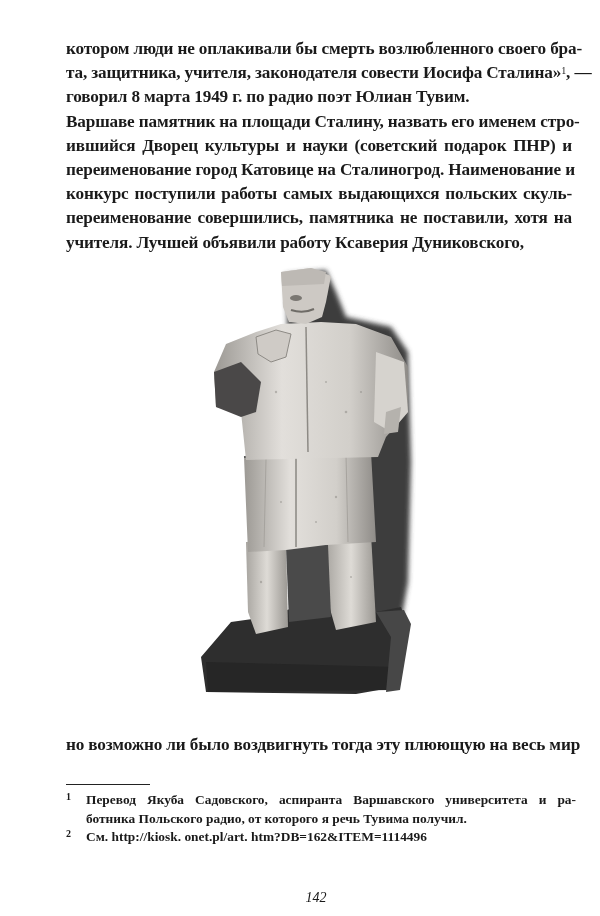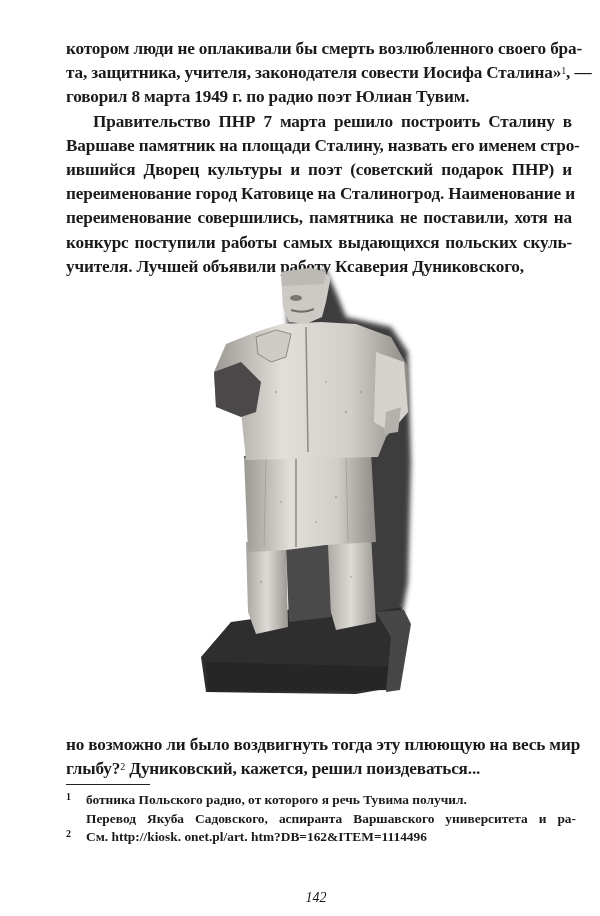--- a/index.html
+++ b/index.html
@@ -117,26 +117,25 @@
 
 <div class="page">
 
   <div class="text-block" id="top-text">
     <p>
       <span class="line">котором люди не оплакивали бы смерть возлюбленного своего бра-</span>
       <span class="line"><span>та, защитника, учителя, законодателя совести Иосифа Сталина»</span><sup>1</sup><span>, —</span></span>
       <span class="line last">говорил 8 марта 1949 г. по радио поэт Юлиан Тувим.</span>
     </p>
     <p>
-      <span class="line indent">Правительство ПНР 7 марта решило построить Сталину в</span>
       <span class="line">Варшаве памятник на площади Сталину, назвать его именем стро-</span>
-      <span class="line">ившийся Дворец культуры и поэт (советский подарок ПНР) и</span>
+      <span class="line">ившийся Дворец культуры и науки (советский подарок ПНР) и</span>
       <span class="line">переименование город Катовице на Сталиногрод. Наименование и</span>
+      <span class="line">конкурс поступили работы самых выдающихся польских скуль-</span>
       <span class="line">переименование совершились, памятника не поставили, хотя на</span>
-      <span class="line">конкурс поступили работы самых выдающихся польских скуль-</span>
       <span class="line last">учителя. Лучшей объявили работу Ксаверия Дуниковского,</span>
     </p>
   </div>
 
   <div class="figure">
     <svg width="230" height="440" viewBox="0 0 230 440" xmlns="http://www.w3.org/2000/svg">
       <defs>
         <linearGradient id="stone" x1="0" y1="0" x2="1" y2="0">
           <stop offset="0" stop-color="#9c9994"></stop>
           <stop offset="0.35" stop-color="#e2dfdb"></stop>
@@ -194,31 +193,30 @@
         <circle cx="75" cy="320" r="1.2"></circle>
           <circle cx="165" cy="315" r="1"></circle>
           <circle cx="175" cy="130" r="1.1"></circle>
       </g>
     </svg>
   </div>
 
   <div class="text-block" id="bottom-text">
     <p>
       <span class="line">но возможно ли было воздвигнуть тогда эту плюющую на весь мир</span>
-      <span class="line last"><span>глыбу?</span><sup>2</sup><span> Дуниковский, кажется, решил поиздеваться...</span></span>
     </p>
   </div>
 
   <div class="footnote-rule"></div>
 
   <div class="footnotes">
     <div class="fn">
       <span class="fn-num">1</span>
+      <span class="fn-line justify">Перевод Якуба Садовского, аспиранта Варшавского университета и ра-</span>
       <span class="fn-line">ботника Польского радио, от которого я речь Тувима получил.</span>
-      <span class="fn-line justify">Перевод Якуба Садовского, аспиранта Варшавского университета и ра-</span>
     </div>
     <div class="fn">
       <span class="fn-num">2</span>
       <span class="fn-line">См. http://kiosk. onet.pl/art. htm?DB=162&amp;ITEM=1114496</span>
     </div>
   </div>
 
   <div class="page-number">142</div>
 </div>
 

